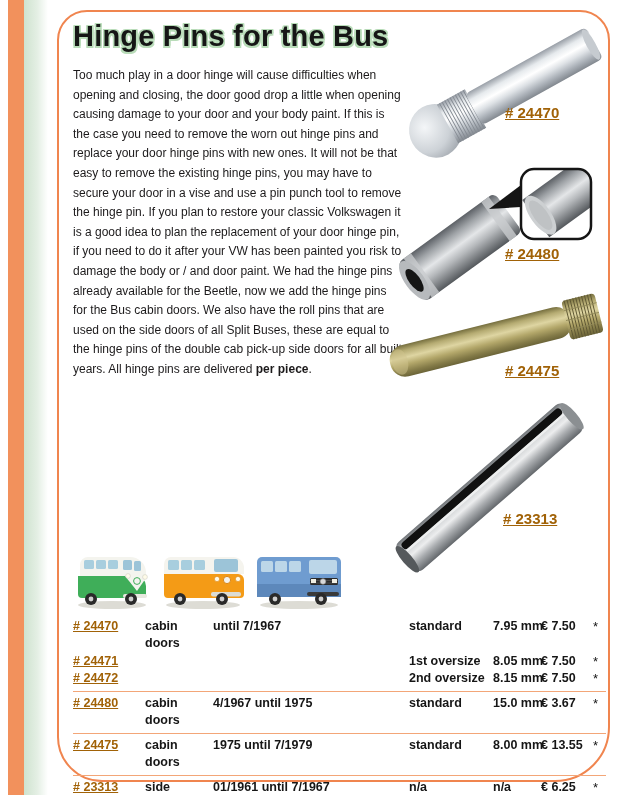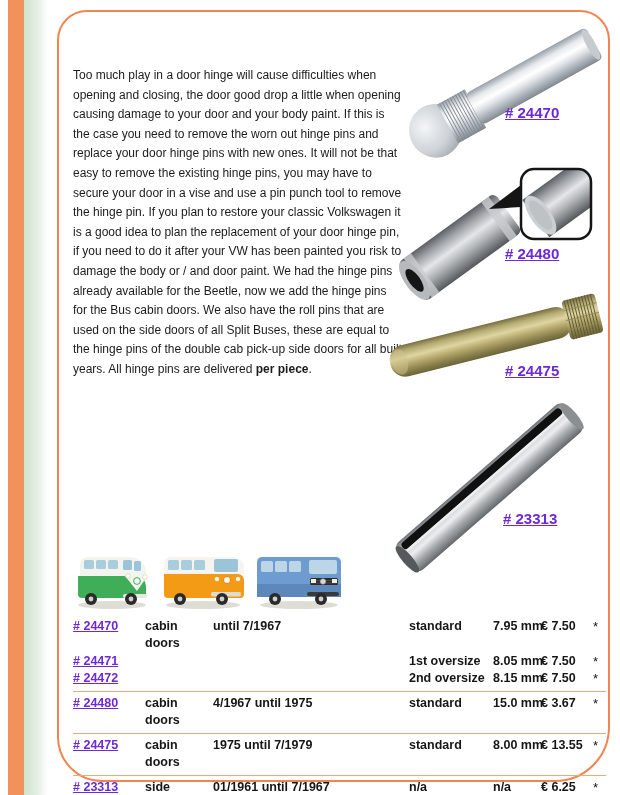--- a/index.html
+++ b/index.html
@@ -36,21 +36,21 @@
        0 -1.5px 0 #b9dcb9, 0 1.5px 0 #b9dcb9,
       -1.5px 0 0 #b9dcb9, 1.5px 0 0 #b9dcb9;
   }
   .body-text {
     position:absolute; left:73px; top:66px; width:330px;
     font-size:12px; line-height:19.6px; color:#1c1a1b;
   }
   .body-text b { font-weight:bold; }
   
   .plink {
-    color:#6d28d9; font-weight:bold; text-decoration:underline;
+    color:#a16207; font-weight:bold; text-decoration:underline;
     cursor:pointer; white-space:nowrap;
   }
   .prod-label { position:absolute; font-size:15px; }
   .prod-img { position:absolute; }
   
   .bus-row {
     position:absolute; left:71px; top:542px; width:276px; height:70px;
     display:flex; align-items:flex-end; gap:6px;
   }
   
@@ -71,20 +71,21 @@
 </style>
 </head>
 <body>
 
 <div id="page">
 
   <div class="accent-bar"></div>
   <div class="gradient-bar"></div>
   <div class="panel"></div>
 
+  <div class="page-title">Hinge Pins for the Bus</div>
 
   <div class="body-text">
     <span>Too much play in a door hinge will cause difficulties when opening and closing, the door good drop a little when opening causing damage to your door and your body paint. If this is the case you need to remove the worn out hinge pins and replace your door hinge pins with new ones. It will not be that easy to remove the existing hinge pins, you may have to secure your door in a vise and use a pin punch tool to remove the hinge pin. If you plan to restore your classic Volkswagen it is a good idea to plan the replacement of your door hinge pin, if you need to do it after your VW has been painted you risk to damage the body or / and door paint. We had the hinge pins already available for the Beetle, now we add the hinge pins for the Bus cabin doors. We also have the roll pins that are used on the side doors of all Split Buses, these are equal to the hinge pins of the double cab pick-up side doors for all built years. All hinge pins are delivered </span><b>per piece</b><span>.</span>
   </div>
 
   <svg class="prod-img" style="left:388px; top:20px;" width="225" height="150" viewBox="0 0 225 150">
     <defs>
       <linearGradient id="p1shaft" x1="0" y1="0" x2="0" y2="1">
         <stop offset="0" stop-color="#989ea6"></stop>
           <stop offset="0.22" stop-color="#e6eaed"></stop>

